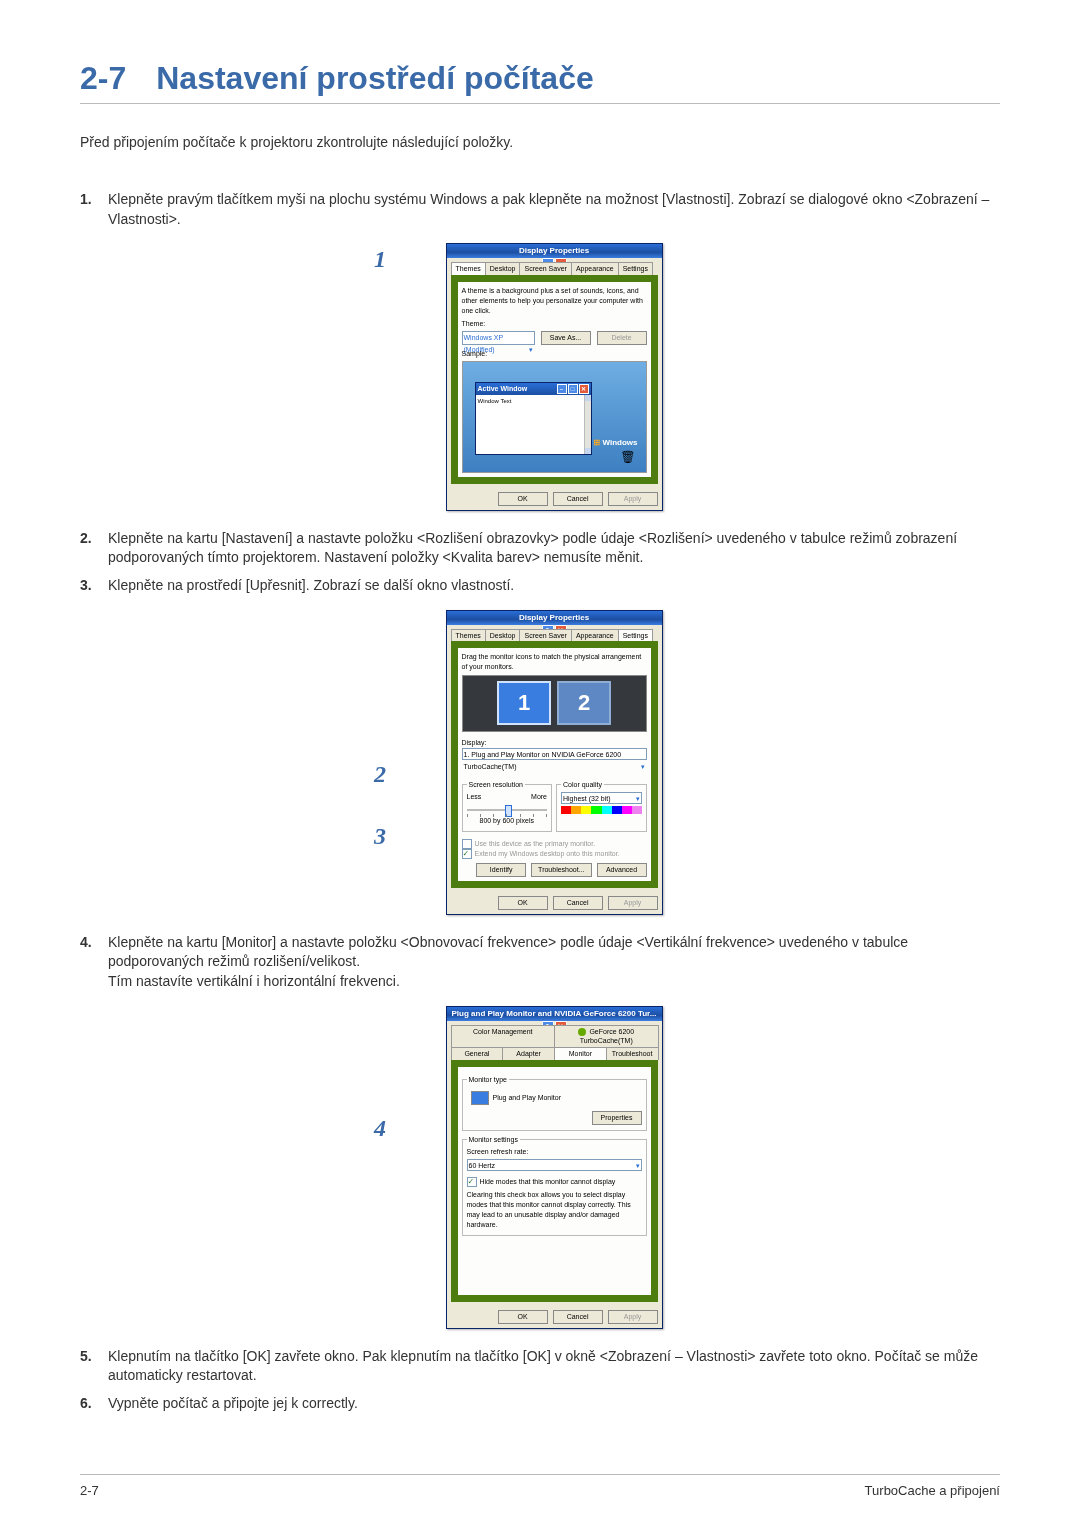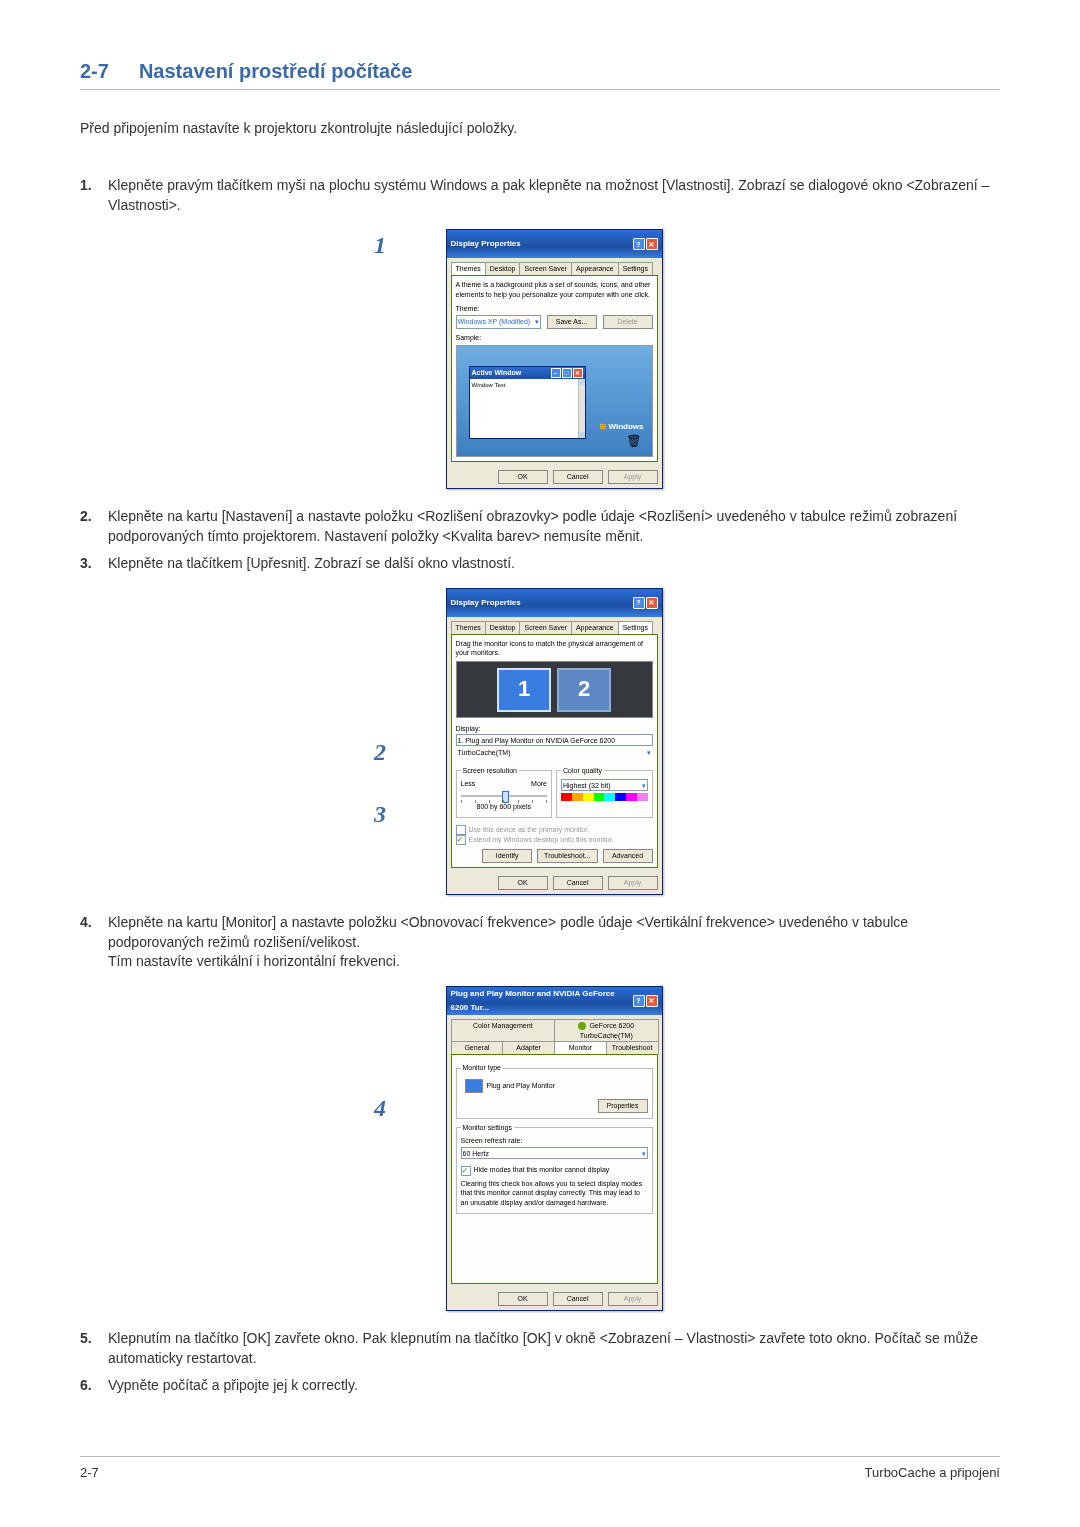--- a/index.html
+++ b/index.html
@@ -11,21 +11,21 @@
     background: #fff;
   }
   .page {
     width: 1000px;
     margin: 0 auto;
     padding: 60px 40px 30px 40px;
     box-sizing: border-box;
   }
   .section-title {
     color: #3a6aa8;
-    font-size: 20px;
+    font-size: 32px;
     font-weight: bold;
     padding-bottom: 6px;
     border-bottom: 1px solid #bbb;
     margin-bottom: 30px;
   }
   .section-title .num { margin-right: 30px; }
   .intro { margin-bottom: 40px; }
   ol.steps {
     list-style: none;
     counter-reset: step;
@@ -68,27 +68,28 @@
     background: #ece9d8;
     font-size: 7px;
     color: #000;
     box-shadow: 1px 1px 2px rgba(0,0,0,.3);
     position: relative;
   }
   .dlg .titlebar {
     background: linear-gradient(180deg,#2a6ed6,#1c4fa3 60%,#3a7de0);
     color: #fff;
     font-weight: bold;
-    height: 28px;
+    height: 14px;
     line-height: 14px;
     padding: 0 4px;
     display: flex;
     justify-content: space-between;
     align-items: center;
     font-size: 8px;
+    flex-direction: column;
   }
   .dlg .titlebar .tbtns { display: flex; gap: 1px; }
   .dlg .titlebar .tbtn {
     width: 10px; height: 10px; border: 1px solid #fff; border-radius: 1px;
     display: inline-flex; align-items: center; justify-content: center;
     font-size: 7px; line-height: 1; background: #4b8ae6;
   }
   .dlg .titlebar .tbtn.close { background: #e25b3a; }
   .dlg .tabs {
     display: flex;
@@ -99,21 +100,21 @@
     border: 1px solid #999;
     border-bottom: none;
     padding: 1px 4px;
     background: #ece9d8;
     margin-right: -1px;
     position: relative;
   }
   .dlg .tab.active { background: #fdfdfb; z-index: 1; }
   .dlg .body {
     margin: 0 4px 4px 4px;
-    border: 1px solid #4d7c0f;
+    border: 7px solid #4d7c0f;
     background: #fdfdfb;
     padding: 4px;
   }
   .dlg .btnrow { text-align: right; padding: 4px; }
   .dlg .btn {
     display: inline-block;
     min-width: 36px;
     padding: 1px 6px;
     border: 1px solid #888;
     background: #ece9d8;
@@ -246,21 +247,21 @@
 </style>
 </head>
 <body>
 
 <div class="page">
 
   <div class="section-title">
     <span class="num">2-7</span><span>Nastavení prostředí počítače</span>
   </div>
 
-  <p class="intro">Před připojením nastavíte k projektoru zkontrolujte následující položky.</p>
+  <p class="intro">Před připojením počítače k projektoru zkontrolujte následující položky.</p>
 
   <ol class="steps">
     <li><span>Klepněte pravým tlačítkem myši na plochu systému Windows a pak klepněte na možnost [Vlastnosti]. Zobrazí se dialogové okno &lt;Zobrazení – Vlastnosti&gt;.</span>
 
       
       <div class="fig-wrap">
         <span class="callout" style="left: 266px; top: 0;">1</span>
         <div class="dlg">
           <div class="titlebar">
             <span>Display Properties</span>
@@ -307,21 +308,21 @@
           <div class="btnrow">
             <span class="btn">OK</span>
             <span class="btn">Cancel</span>
             <span class="btn disabled">Apply</span>
           </div>
         </div>
       </div>
     </li>
 
     <li><span>Klepněte na kartu [Nastavení] a nastavte položku &lt;Rozlišení obrazovky&gt; podle údaje &lt;Rozlišení&gt; uvedeného v tabulce režimů zobrazení podporovaných tímto projektorem. Nastavení položky &lt;Kvalita barev&gt; nemusíte měnit.</span></li>
-    <li><span>Klepněte na tlačítkem [Upřesnit]. Zobrazí se další okno vlastností.</span>
+    <li><span>Klepněte na prostředí [Upřesnit]. Zobrazí se další okno vlastností.</span>
 
       
       <div class="fig-wrap">
         <span class="callout" style="left: 266px; top: 148px;">2</span>
         <span class="callout" style="left: 266px; top: 210px;">3</span>
         <div class="dlg">
           <div class="titlebar">
             <span>Display Properties</span>
             <span class="tbtns">
               <span class="tbtn">?</span>

